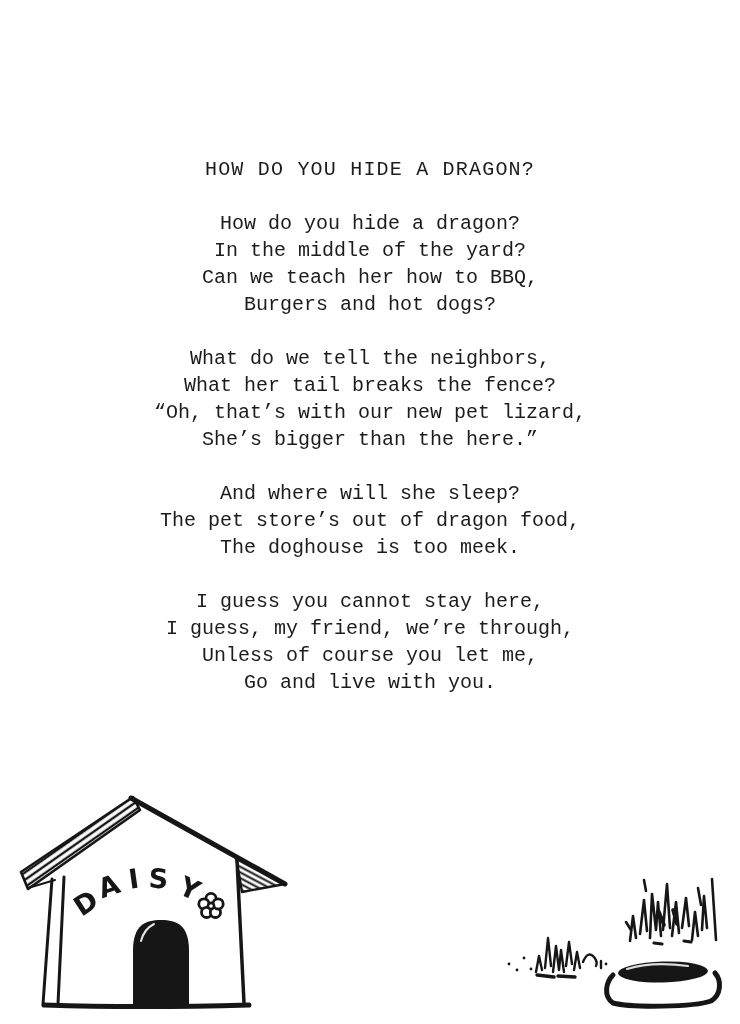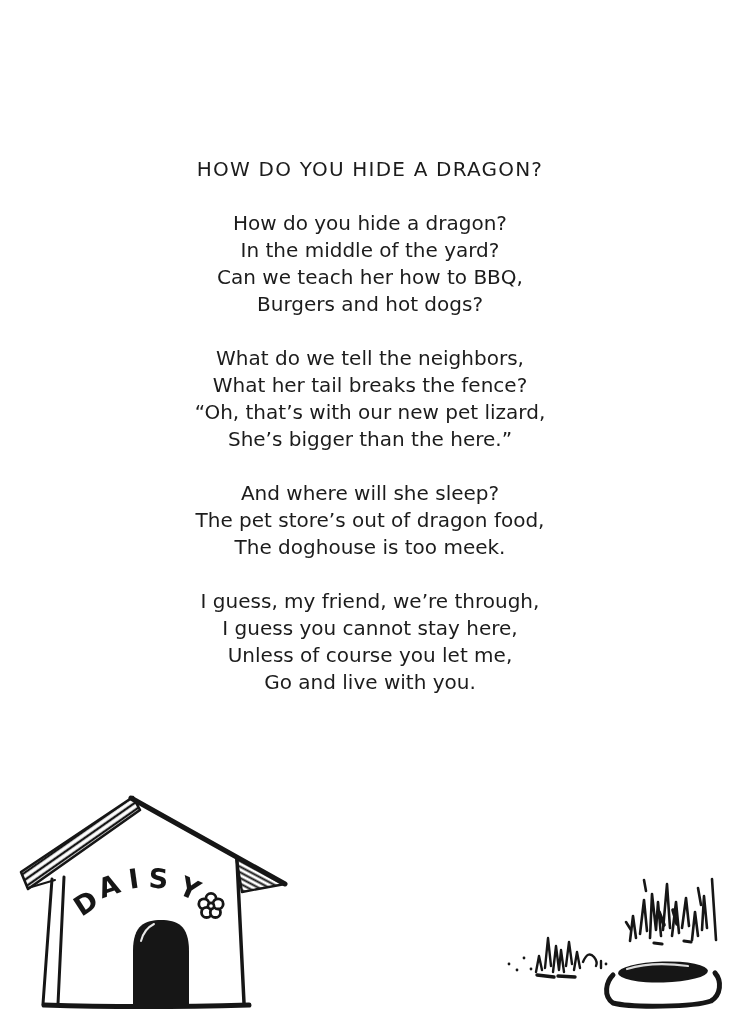--- a/index.html
+++ b/index.html
@@ -14,20 +14,21 @@
   }
   .poem {
     position: absolute;
     top: 156px;
     left: 0;
     width: 740px;
     text-align: center;
     font-size: 20px;
     line-height: 27px;
     color: #1c1c1c;
+    font-family: Liberation Mono, monospace;
   }
   .poem-title {
     margin: 0 0 27px 0;
     font-size: 20px;
     font-weight: normal;
     letter-spacing: 1.2px;
   }
   .stanza { margin: 27px 0 0 0; }
   .poem-line { white-space: nowrap; }
   .illustration {
@@ -66,22 +67,22 @@
       <div class="poem-line">She’s bigger than the here.”</div>
     </div>
 
     <div class="stanza">
       <div class="poem-line">And where will she sleep?</div>
       <div class="poem-line">The pet store’s out of dragon food,</div>
       <div class="poem-line">The doghouse is too meek.</div>
     </div>
 
     <div class="stanza">
+      <div class="poem-line">I guess you cannot stay here,</div>
       <div class="poem-line">I guess, my friend, we’re through,</div>
-      <div class="poem-line">I guess you cannot stay here,</div>
       <div class="poem-line">Unless of course you let me,</div>
       <div class="poem-line">Go and live with you.</div>
     </div>
   </div>
 
   <svg class="illustration" viewBox="0 780 740 244" width="740" height="244" fill="none" stroke-linecap="round" stroke-linejoin="round">
     <defs>
       <pattern id="hatch" width="6" height="6" patternUnits="userSpaceOnUse" patternTransform="rotate(55)">
         <line x1="3" y1="0" x2="3" y2="6" stroke="#161616" stroke-width="2.4"></line>
       </pattern>

